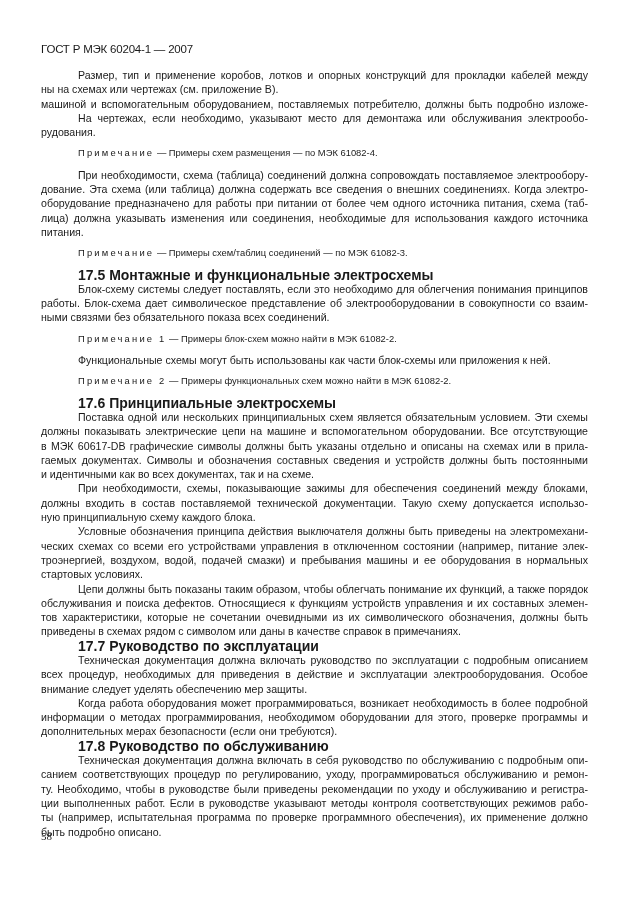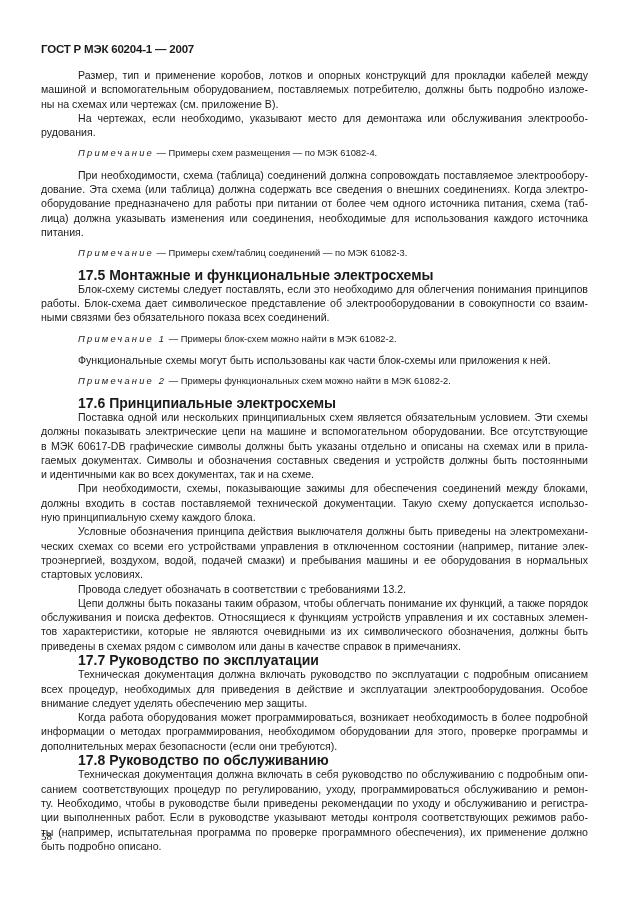--- a/index.html
+++ b/index.html
@@ -1,37 +1,37 @@
 <!DOCTYPE html>
 <html><head>
 <meta charset="utf-8">
 <style>
   html, body { margin:0; padding:0; background:#ffffff; }
   body { width:628px; height:913px; position:relative; overflow:hidden;
          font-family:"Liberation Sans", sans-serif; color:#1a1a1a; }
-  .header { position:absolute; left:41px; top:43px; font-weight:bold; font-size:11.5px; letter-spacing:-0.2px; }
+  .header { position:absolute; left:41px; top:43px; font-weight:normal; font-size:11.5px; letter-spacing:-0.2px; }
   .content { position:absolute; left:41px; top:68px; width:547px; font-size:10.6px; line-height:14.3px; }
   .line { white-space:nowrap; display:block; text-align:justify; text-align-last:justify; height:14.3px; }
   .line.last { text-align-last:left; }
   .ind { padding-left:37px; }
   .note { padding-left:37px; font-size:9.4px; text-align-last:left; }
-  .sp { letter-spacing:2.2px;font-style:italic; }
+  .sp { letter-spacing:2.2px; }
   .gap { height:7px; }
   .h { font-weight:bold; font-size:14px; padding-left:37px; text-align-last:left; }
   .pageno { position:absolute; left:41px; top:830px; font-size:11px;font-family:Liberation Serif, serif; }
 </style>
 </head>
 <body>
 
 <div class="header">ГОСТ Р МЭК 60204-1 — 2007</div>
 <div class="content" id="content">
     <div>
       <span class="line ind">Размер, тип и применение коробов, лотков и опорных конструкций для прокладки кабелей между</span>
+      <span class="line last">ны на схемах или чертежах (см. приложение В).</span>
       <span class="line">машиной и вспомогательным оборудованием, поставляемых потребителю, должны быть подробно изложе-</span>
-      <span class="line last">ны на схемах или чертежах (см. приложение В).</span>
     </div>
     <div>
       <span class="line ind">На чертежах, если необходимо, указывают место для демонтажа или обслуживания электрообо-</span>
       <span class="line last">рудования.</span>
     </div>
     <div class="gap"></div>
     <div class="line note last"><span class="sp">Примечание</span> <span>— Примеры схем размещения — по МЭК 61082-4.</span></div>
     <div class="gap"></div>
     <div>
       <span class="line ind">При необходимости, схема (таблица) соединений должна сопровождать поставляемое электрообору-</span>
@@ -71,26 +71,23 @@
       <span class="line">должны входить в состав поставляемой технической документации. Такую схему допускается использо-</span>
       <span class="line last">ную принципиальную схему каждого блока.</span>
     </div>
     <div>
       <span class="line ind">Условные обозначения принципа действия выключателя должны быть приведены на электромехани-</span>
       <span class="line">ческих схемах со всеми его устройствами управления в отключенном состоянии (например, питание элек-</span>
       <span class="line">троэнергией, воздухом, водой, подачей смазки) и пребывания машины и ее оборудования в нормальных</span>
       <span class="line last">стартовых условиях.</span>
     </div>
     <div>
-      <span class="line ind last">Провода следует обозначать в соответствии с требованиями  13.2.</span>
-    </div>
-    <div>
       <span class="line ind">Цепи должны быть показаны таким образом, чтобы облегчать понимание их функций, а также порядок</span>
       <span class="line">обслуживания и поиска дефектов. Относящиеся к функциям устройств управления и их составных элемен-</span>
-      <span class="line">тов характеристики, которые не являются очевидными из их символического обозначения, должны быть</span>
+      <span class="line">тов характеристики, которые не сочетании очевидными из их символического обозначения, должны быть</span>
       <span class="line last">приведены в схемах рядом с символом или даны в качестве справок в примечаниях.</span>
     </div>
     <div class="line h last">17.7 Руководство по эксплуатации</div>
     <div>
       <span class="line ind">Техническая документация должна включать руководство по эксплуатации с подробным описанием</span>
       <span class="line">всех процедур, необходимых для приведения в действие и эксплуатации электрооборудования. Особое</span>
       <span class="line last">внимание следует уделять обеспечению мер защиты.</span>
     </div>
     <div>
       <span class="line ind">Когда работа оборудования может программироваться, возникает необходимость в более подробной</span>

